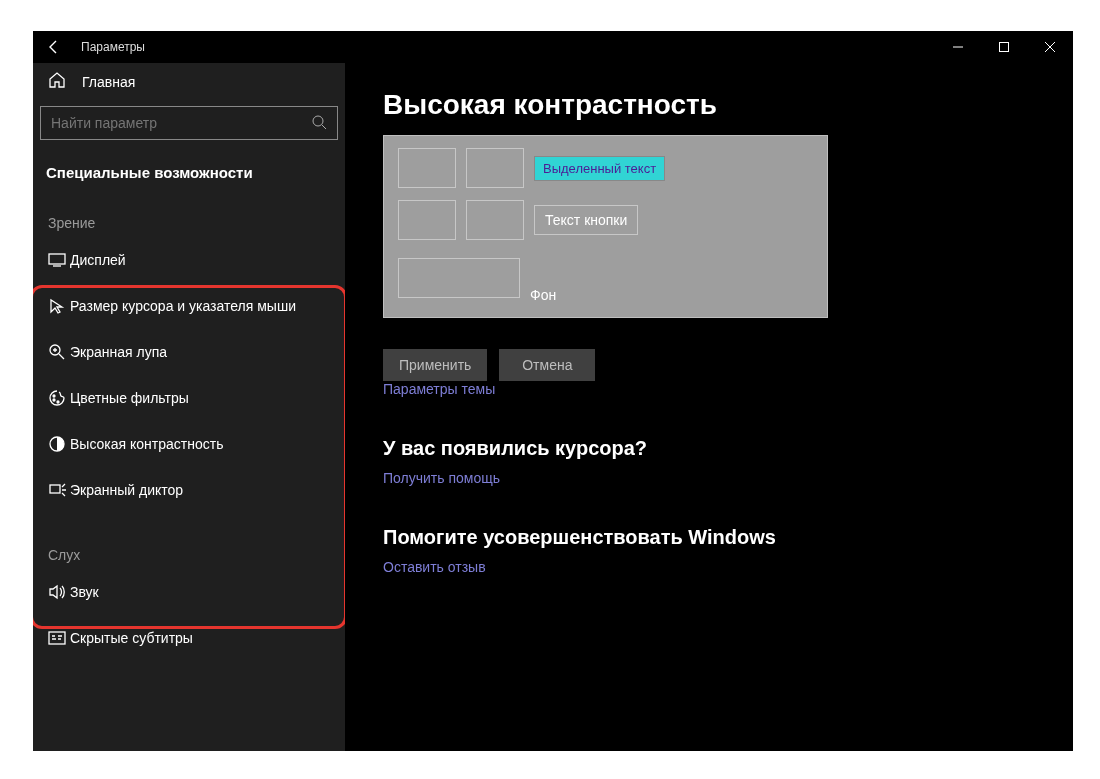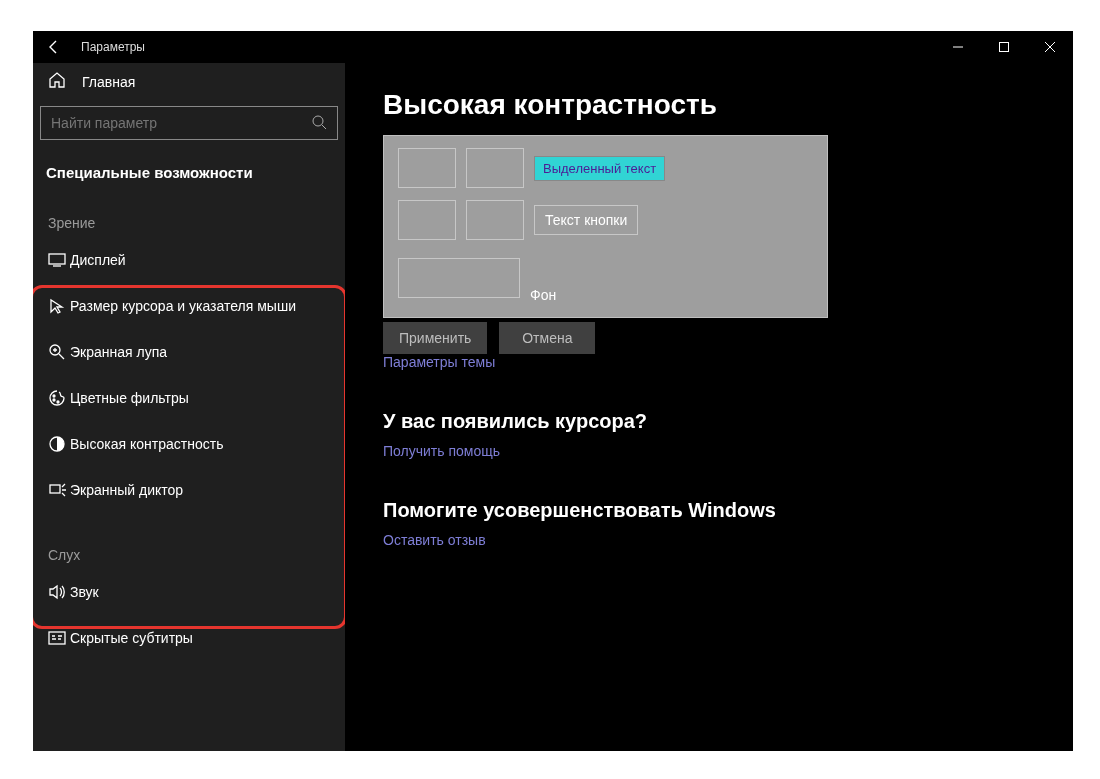--- a/index.html
+++ b/index.html
@@ -131,21 +131,21 @@
     padding: 6px 10px;
     border: 1px solid #c7c7c7;
     background:#9e9e9e;
     color:#fff;
     font-size: 14px;
   }
   .bg-label {
     color:#fff; font-size:14px;margin-top:35px;
   }
   
-  .action-row { display:flex; gap: 12px; margin-top: 4px; }
+  .action-row { display:flex; gap: 12px; margin-top: 31px; }
   .action-btn {
     background:#404040;
     border:none;
     color:#bdbdbd;
     padding: 8px 16px;
     font-size: 14px;
     min-width: 96px;
   }
   
   .main h3 { font-size: 20px; font-weight: 600; margin-top: 40px; margin-bottom: 10px; }

